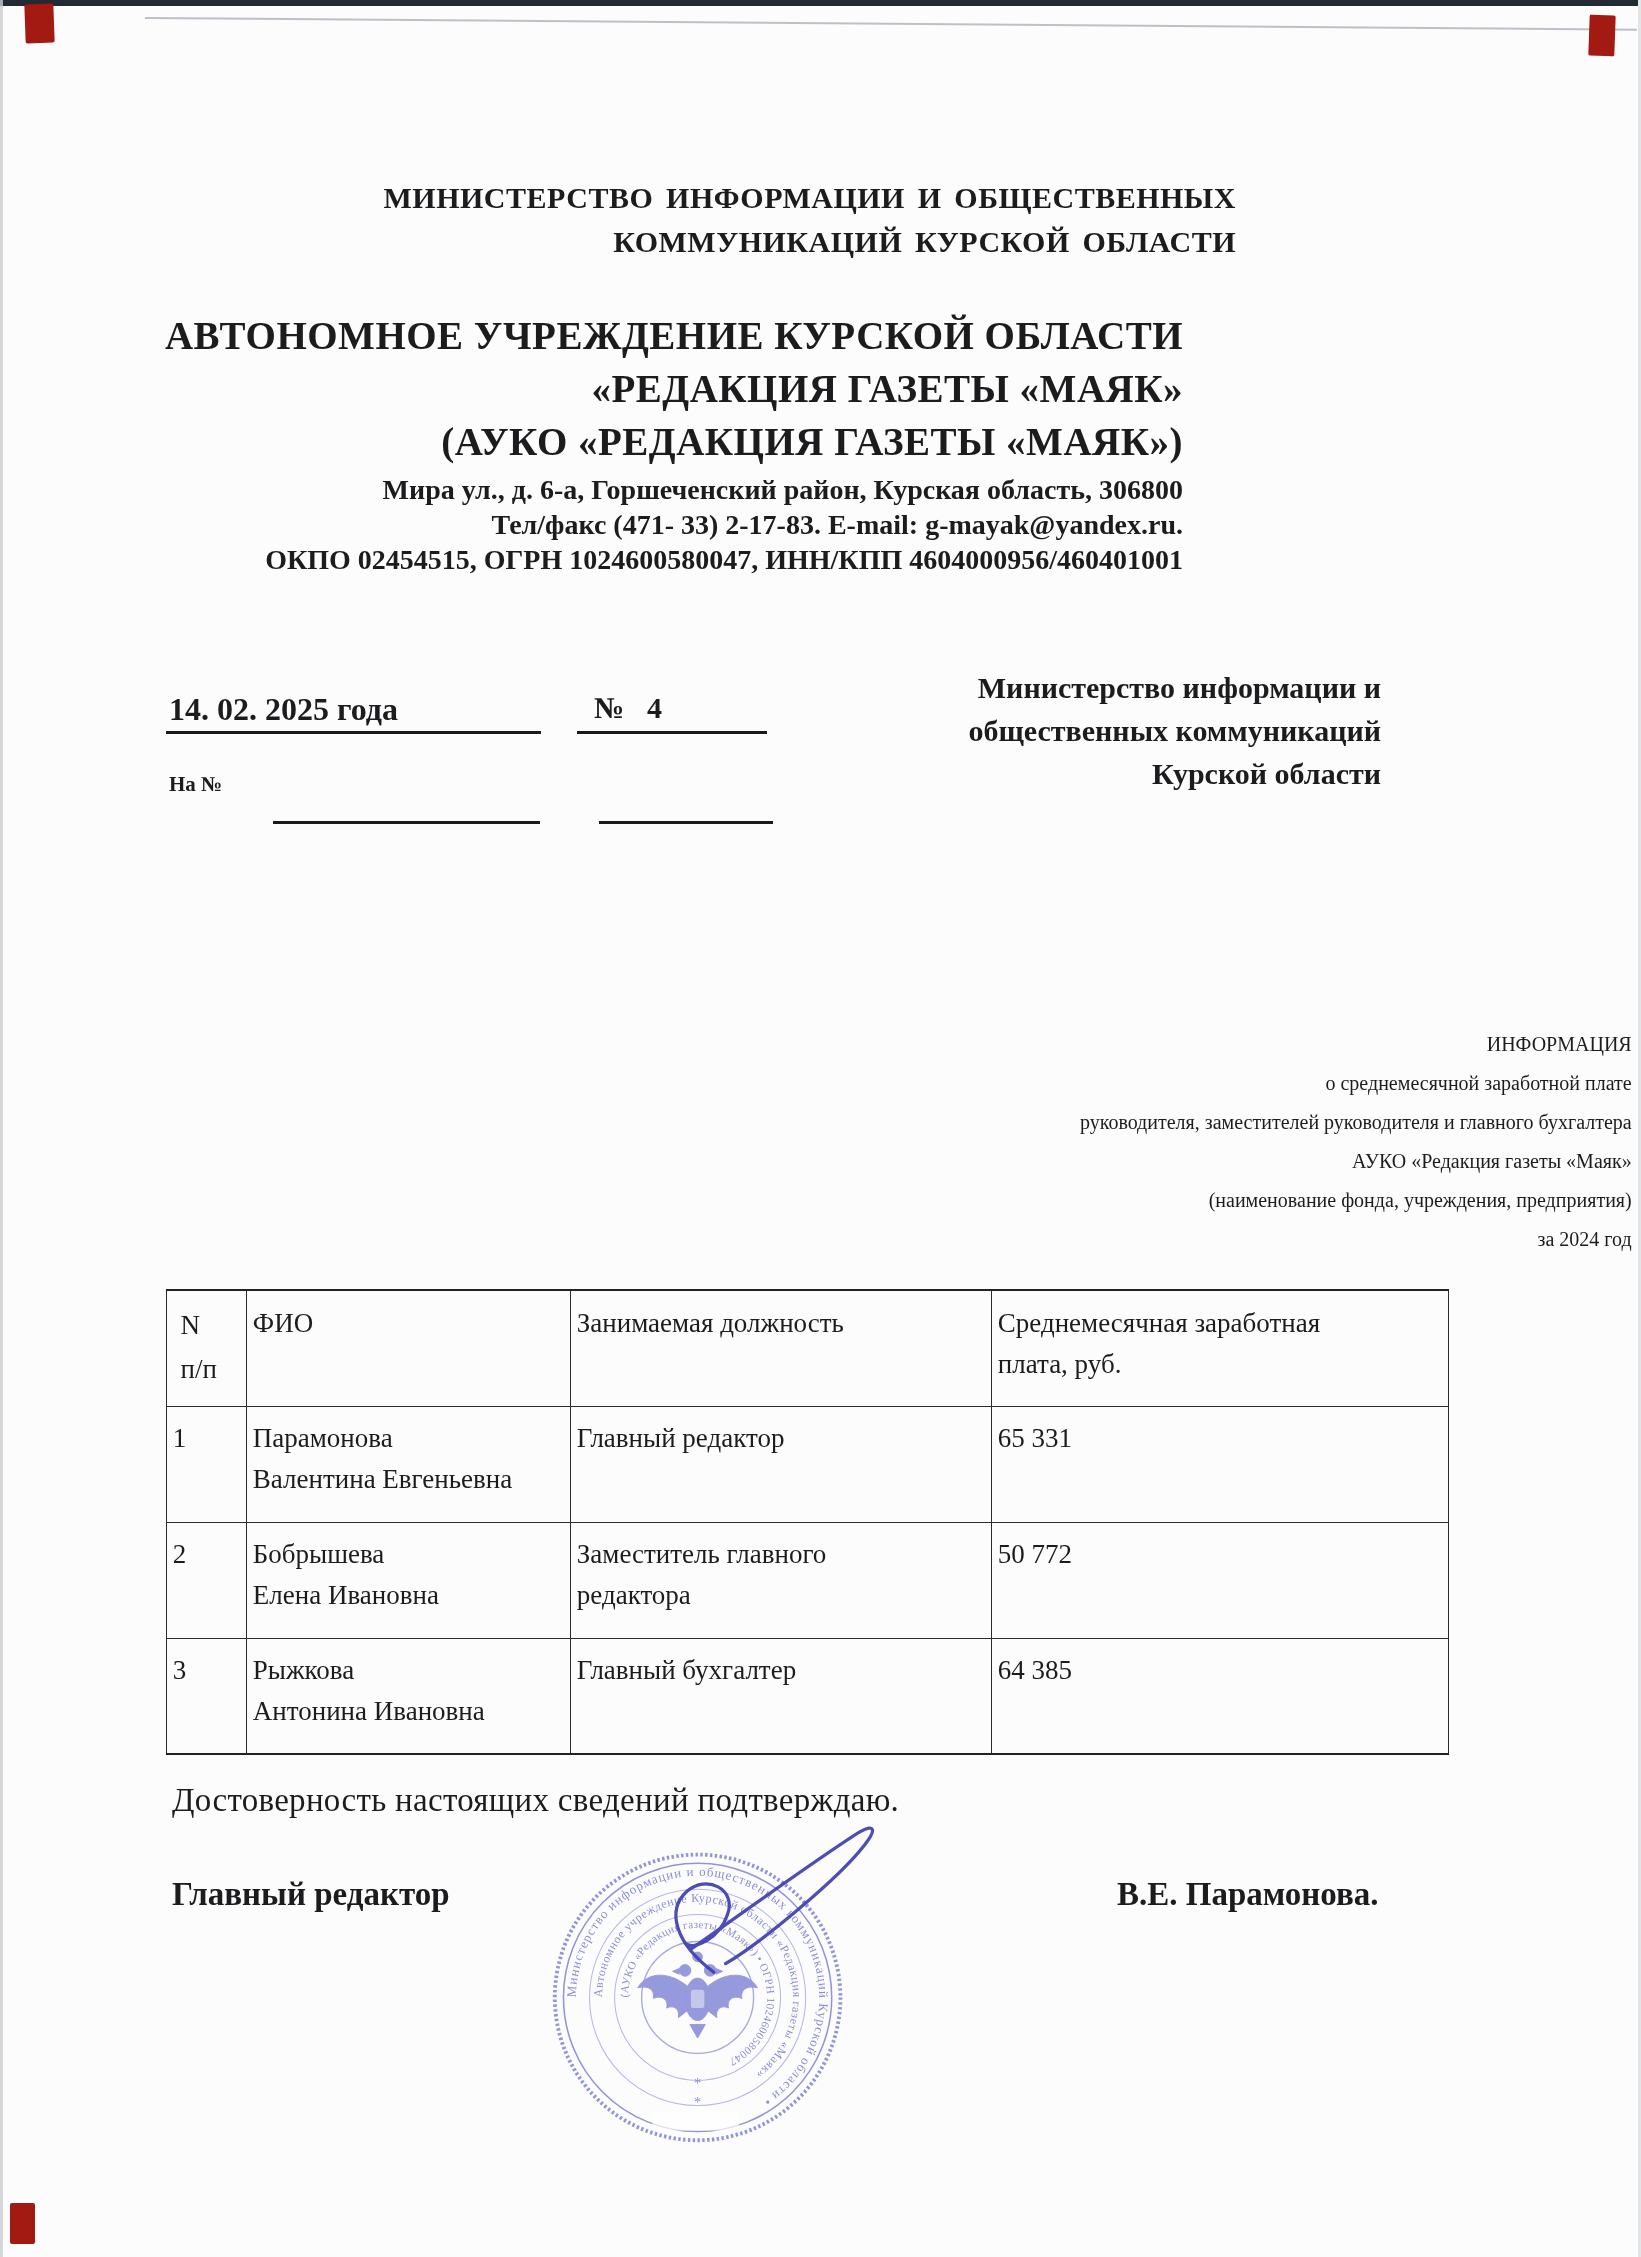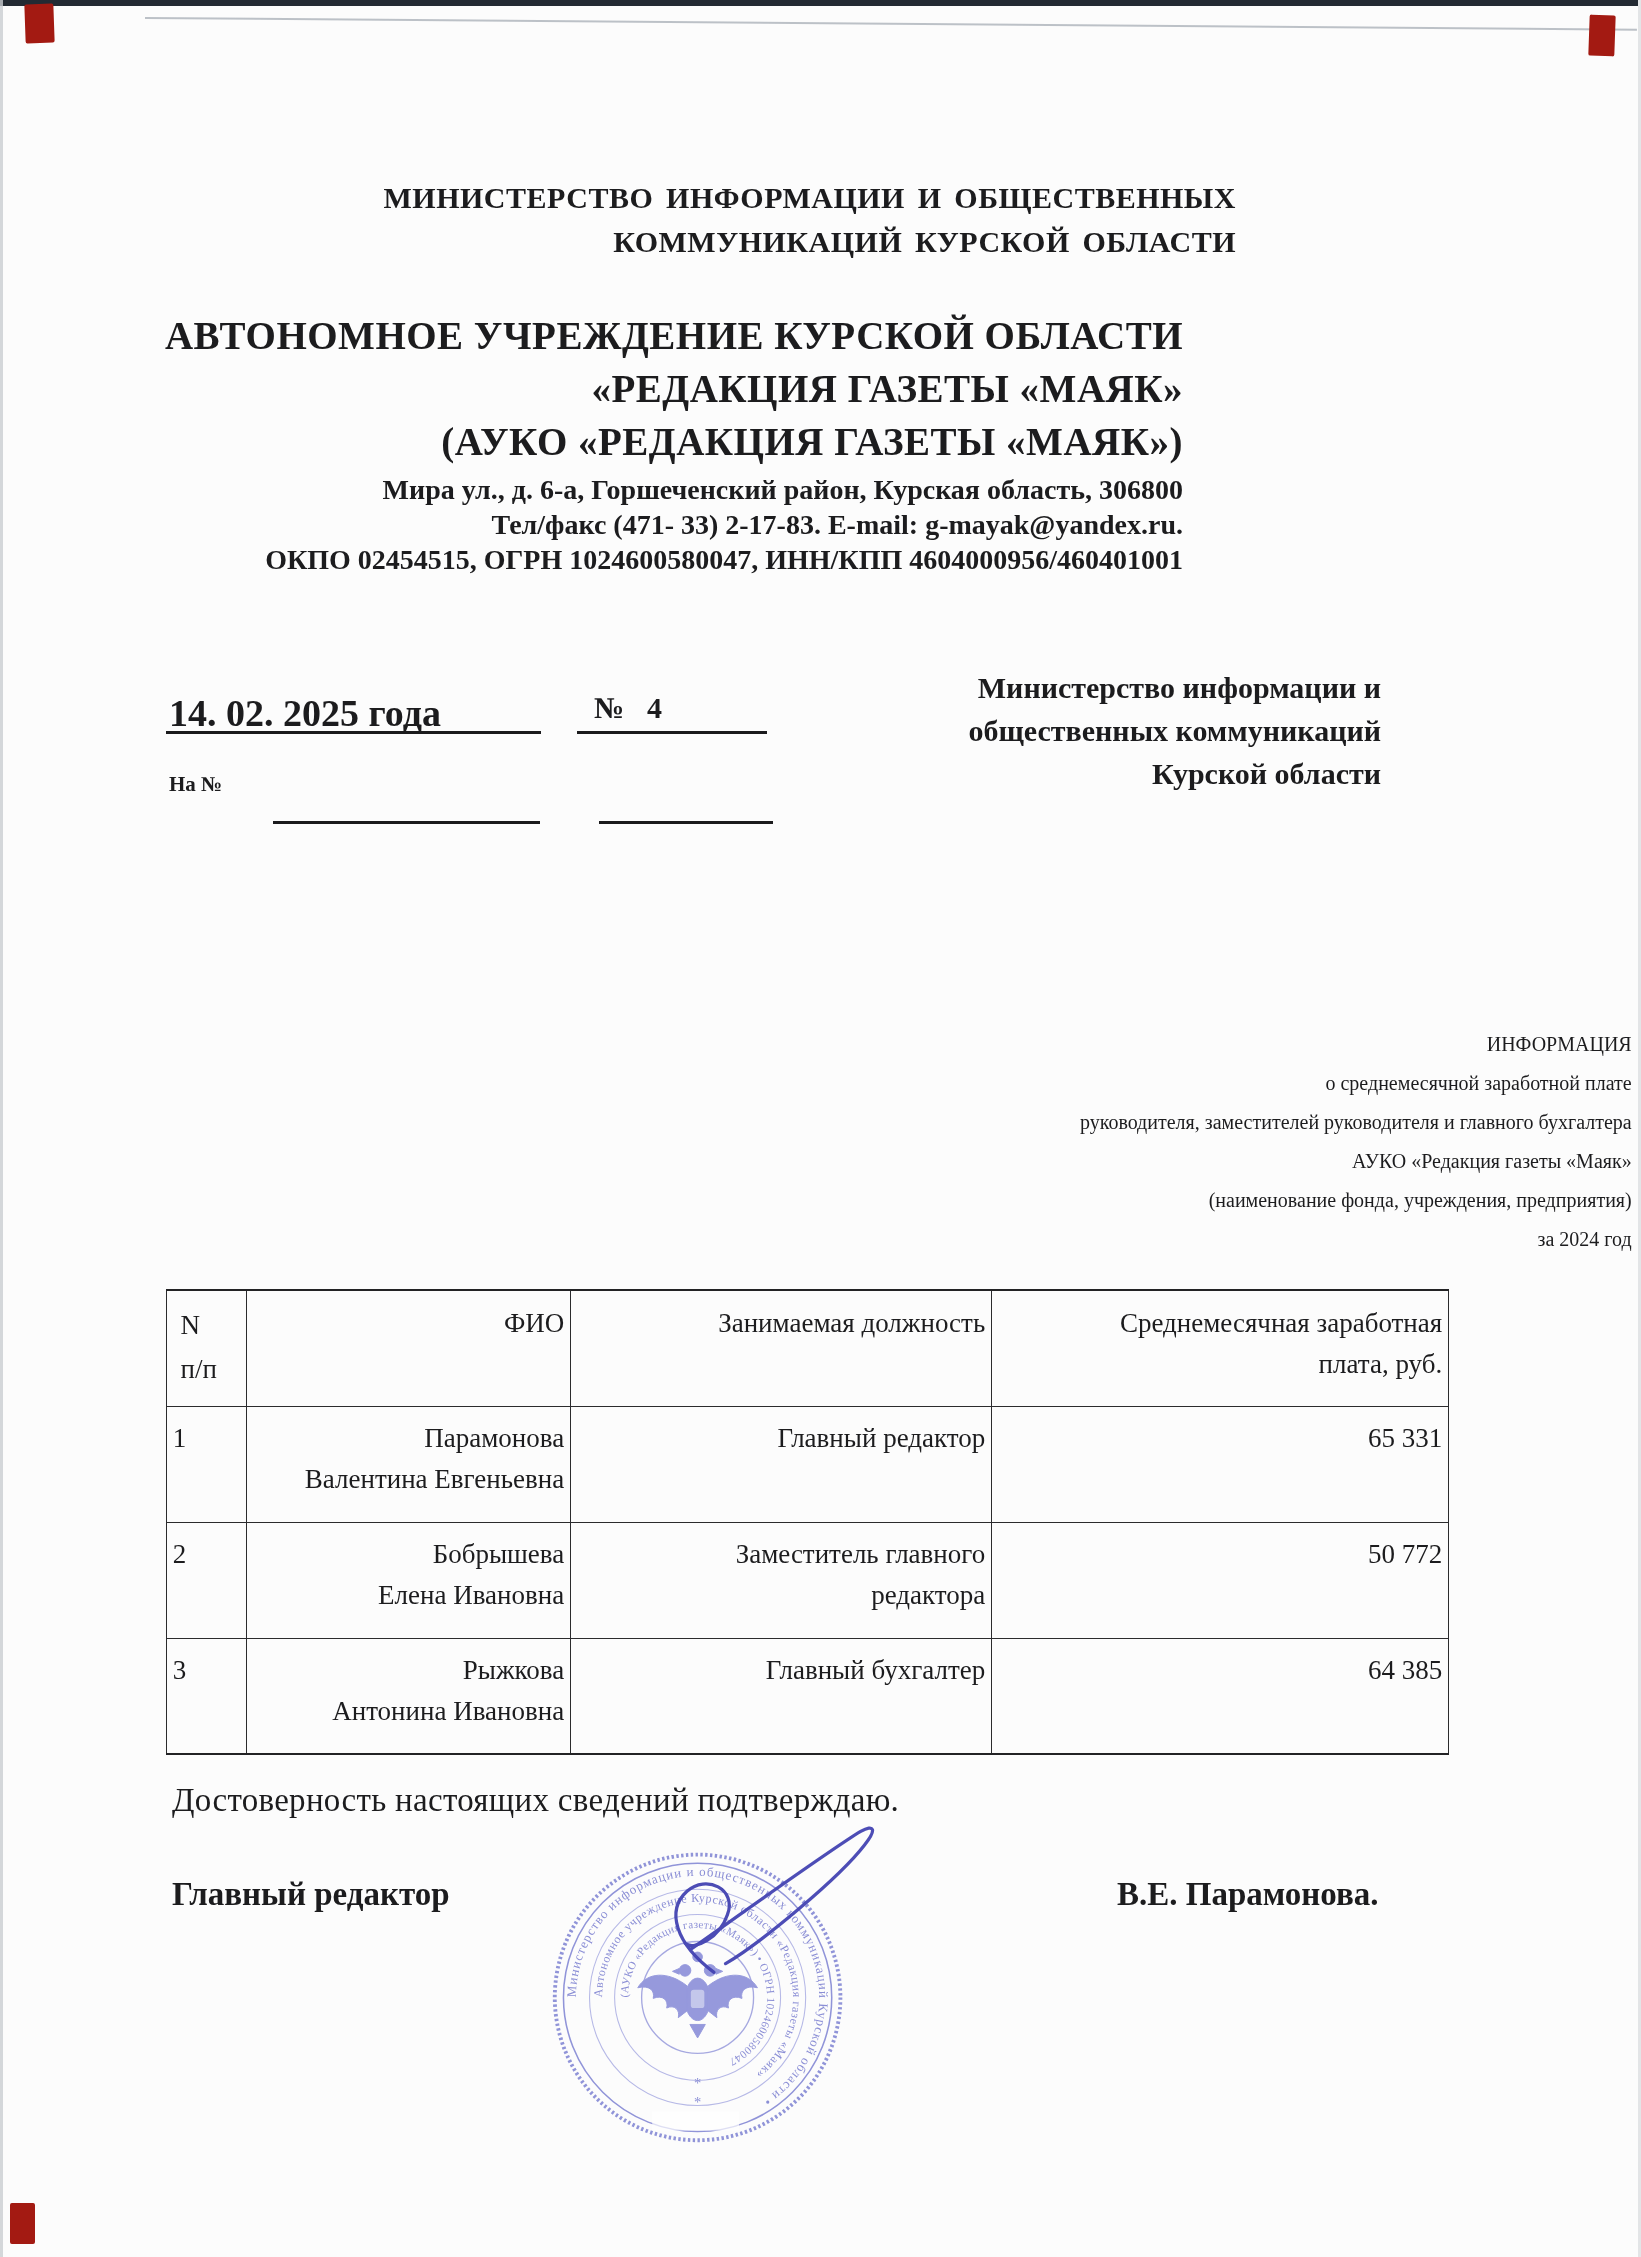--- a/index.html
+++ b/index.html
@@ -16,35 +16,35 @@
   .scan-top{left:0;top:0;width:1641px;height:5.8px;background:#232a33;}
   .scan-hline{left:145px;top:17.4px;width:1492px;height:1.9px;background:#9aa1aa;opacity:.65;transform:rotate(.45deg);transform-origin:left center;}
   .scan-left{left:0;top:0;width:2.9px;height:2257px;background:#c9cdd1;opacity:.8;}
   .scan-right{left:1638px;top:0;width:3.9px;height:2257px;background:#e3e5e7;}
   .corner-mark{background:#a31a12;border-radius:1.9px;}
   
   .ministry{left:0;top:176px;width:1236px;font-size:30px;font-weight:bold;line-height:44px;word-spacing:4.8px;letter-spacing:0.5px;}
   .orgname{left:0;top:309px;width:1183px;font-size:39px;font-weight:bold;line-height:53px;letter-spacing:0.5px;}
   .addr{left:0;top:472px;width:1183px;font-size:28px;font-weight:bold;line-height:35px;}
   
-  .ref-date{left:169px;top:691px;font-size:38px;font-weight:bold;}
+  .ref-date{left:169px;top:691px;font-size:32px;font-weight:bold;}
   .ref-num{left:594px;top:691px;font-size:30px;font-weight:bold;word-spacing:15.4px;}
   .ref-on{left:169px;top:772px;font-size:21px;font-weight:bold;}
   .uline{height:2.9px;background:#1b1b1d;}
   .addressee{left:869px;top:666px;width:512px;text-align:right;font-size:30px;font-weight:bold;line-height:43px;}
   
   .info-title{left:9.7px;top:1025px;width:1622px;font-size:20px;line-height:39px;}
   
   .tbl-wrap{left:166px;top:1289px;width:1282px;}
   table.salary{border-collapse:collapse;table-layout:fixed;width:1282px;font-size:27px;line-height:41px;}
   table.salary td,table.salary th{border:1.9px solid #2b2b2d;vertical-align:top;padding:11.6px 5.8px 9.7px 5.8px;font-weight:normal;white-space:pre-line;}
   table.salary tr{height:116px;}
   table.salary{border-top:2.9px solid #232325;border-bottom:2.9px solid #232325;}
   td.cn{text-align:left;padding-left:21px;}
-  td.cc,th.cc{text-align:right;}
+  td.cc,th.cc{text-align:left;}
   
   .confirm{left:172px;top:1782px;font-size:33px;letter-spacing:0.3px;}
   .role{left:172px;top:1876px;font-size:33px;font-weight:bold;}
   .who{left:1117px;top:1876px;font-size:33px;font-weight:bold;}
   .stamp-box{left:521px;top:1806px;width:386px;height:406px;}
 </style>
 </head>
 <body>
 
 <div class="abs scan-top"></div>

